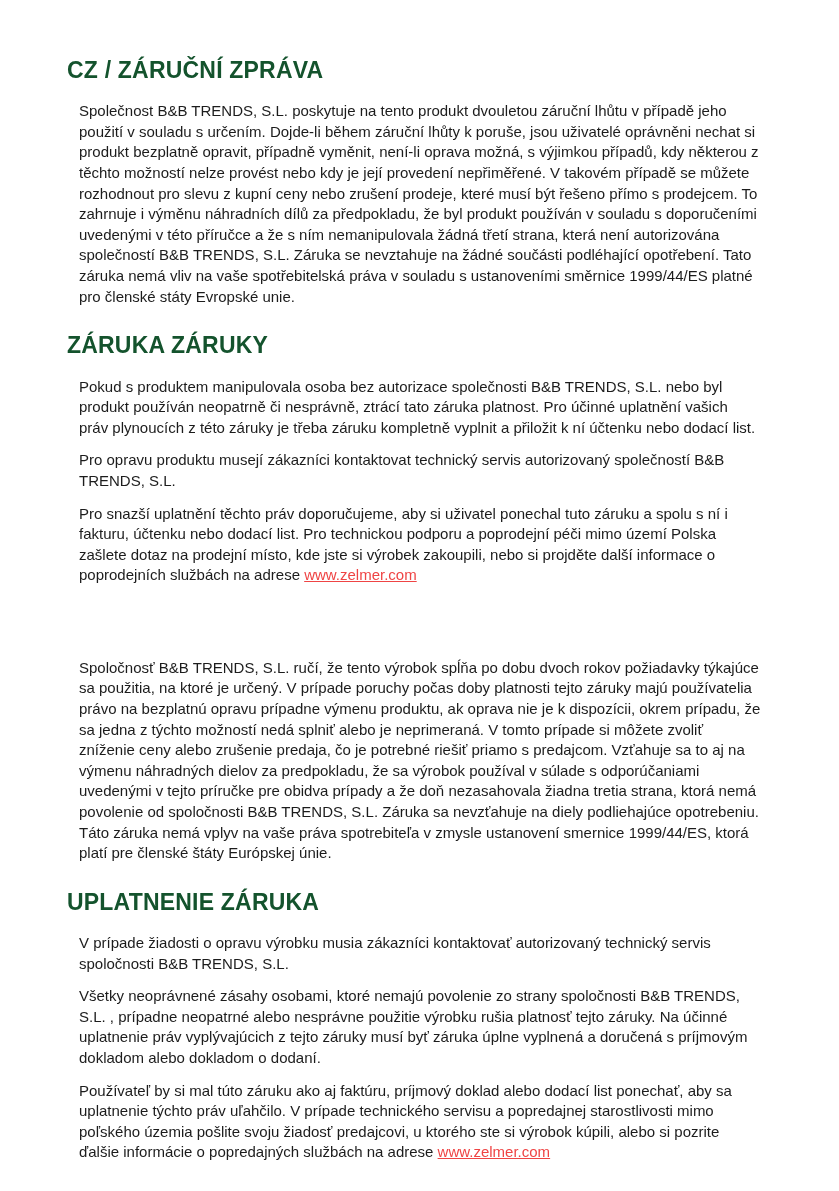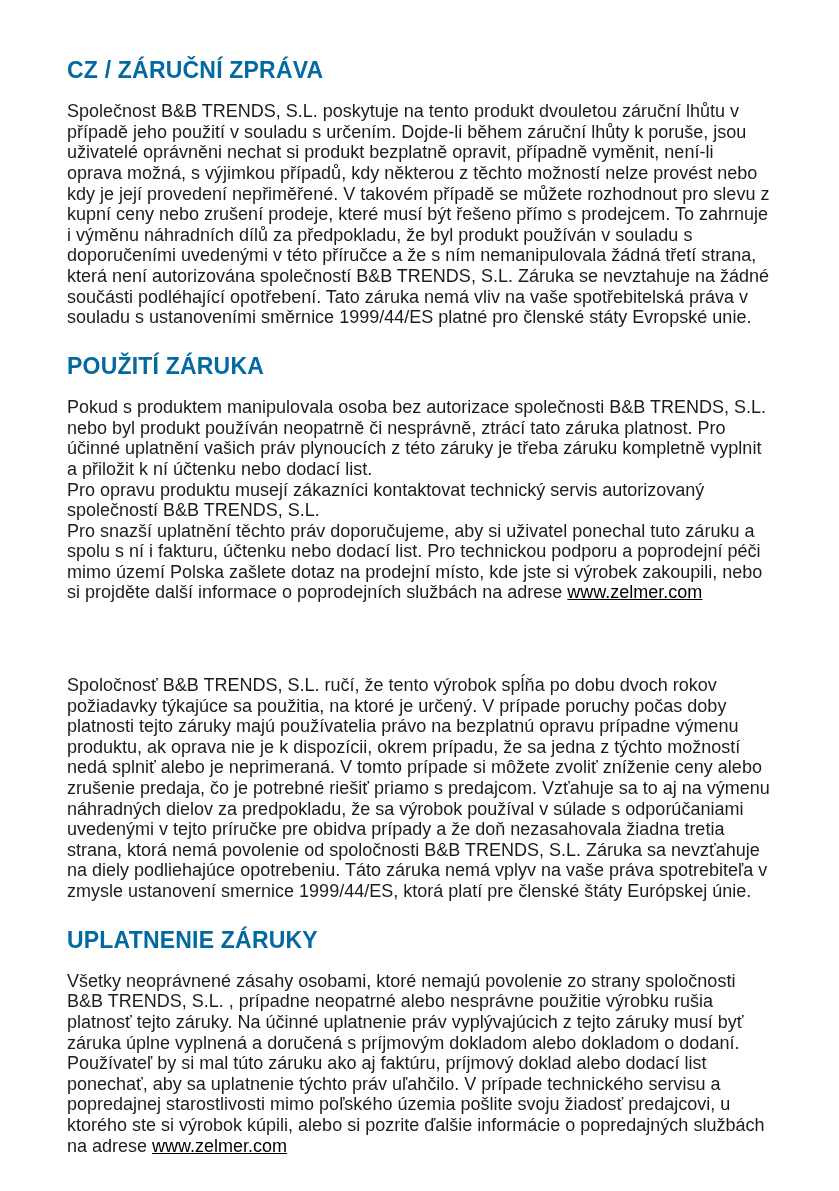--- a/index.html
+++ b/index.html
@@ -24,61 +24,62 @@
   .section {
     margin: 0 0 26px 0;
   }
   .section-gap {
     margin-top: 72px;
   }
   h1.doc-heading {
     font-size: 23px;
     font-weight: bold;
     letter-spacing: 0.2px;
-    color: #0369a1;
+    color: #14532d;
     margin: 0 0 18px 0;
     line-height: 1.1;
   }
   .doc-paragraph {
-    font-size: 18px;
+    font-size: 15px;
     line-height: 20.6px;
-    margin: 0;
+    margin: 12px;
     color: #1c1c1c;
     text-align: left;
     max-width: 707px;
   }
   .doc-paragraph + .doc-paragraph {
     margin-top: 0;
   }
   a.doc-link {
-    color: #000000;
+    color: #ef4444;
     text-decoration: underline;
     cursor: pointer;
   }
 </style>
 </head>
 <body>
 
 <div class="page">
 
   <div class="section">
     <h1 class="doc-heading">CZ / ZÁRUČNÍ ZPRÁVA</h1>
     <p class="doc-paragraph">Společnost B&amp;B TRENDS, S.L. poskytuje na tento produkt dvouletou záruční lhůtu v případě jeho použití v souladu s určením. Dojde-li během záruční lhůty k poruše, jsou uživatelé oprávněni nechat si produkt bezplatně opravit, případně vyměnit, není-li oprava možná, s výjimkou případů, kdy některou z těchto možností nelze provést nebo kdy je její provedení nepřiměřené. V takovém případě se můžete rozhodnout pro slevu z kupní ceny nebo zrušení prodeje, které musí být řešeno přímo s prodejcem. To zahrnuje i výměnu náhradních dílů za předpokladu, že byl produkt používán v souladu s doporučeními uvedenými v této příručce a že s ním nemanipulovala žádná třetí strana, která není autorizována společností B&amp;B TRENDS, S.L. Záruka se nevztahuje na žádné součásti podléhající opotřebení. Tato záruka nemá vliv na vaše spotřebitelská práva v souladu s ustanoveními směrnice 1999/44/ES platné pro členské státy Evropské unie.</p>
   </div>
 
   <div class="section">
-    <h1 class="doc-heading">POUŽITÍ ZÁRUKA</h1>
+    <h1 class="doc-heading">ZÁRUKA ZÁRUKY</h1>
     <p class="doc-paragraph">Pokud s produktem manipulovala osoba bez autorizace společnosti B&amp;B TRENDS, S.L. nebo byl produkt používán neopatrně či nesprávně, ztrácí tato záruka platnost. Pro účinné uplatnění vašich práv plynoucích z této záruky je třeba záruku kompletně vyplnit a přiložit k ní účtenku nebo dodací list.</p>
     <p class="doc-paragraph">Pro opravu produktu musejí zákazníci kontaktovat technický servis autorizovaný společností B&amp;B TRENDS, S.L.</p>
     <p class="doc-paragraph"><span>Pro snazší uplatnění těchto práv doporučujeme, aby si uživatel ponechal tuto záruku a spolu s ní i fakturu, účtenku nebo dodací list. Pro technickou podporu a poprodejní péči mimo území Polska zašlete dotaz na prodejní místo, kde jste si výrobek zakoupili, nebo si projděte další informace o poprodejních službách na adrese </span><a class="doc-link">www.zelmer.com</a></p>
   </div>
 
   <div class="section section-gap">
     <p class="doc-paragraph">Spoločnosť B&amp;B TRENDS, S.L. ručí, že tento výrobok spĺňa po dobu dvoch rokov požiadavky týkajúce sa použitia, na ktoré je určený. V prípade poruchy počas doby platnosti tejto záruky majú používatelia právo na bezplatnú opravu prípadne výmenu produktu, ak oprava nie je k dispozícii, okrem prípadu, že sa jedna z týchto možností nedá splniť alebo je neprimeraná. V tomto prípade si môžete zvoliť zníženie ceny alebo zrušenie predaja, čo je potrebné riešiť priamo s predajcom. Vzťahuje sa to aj na výmenu náhradných dielov za predpokladu, že sa výrobok používal v súlade s odporúčaniami uvedenými v tejto príručke pre obidva prípady a že doň nezasahovala žiadna tretia strana, ktorá nemá povolenie od spoločnosti B&amp;B TRENDS, S.L. Záruka sa nevzťahuje na diely podliehajúce opotrebeniu. Táto záruka nemá vplyv na vaše práva spotrebiteľa v zmysle ustanovení smernice 1999/44/ES, ktorá platí pre členské štáty Európskej únie.</p>
   </div>
 
   <div class="section">
-    <h1 class="doc-heading">UPLATNENIE ZÁRUKY</h1>
+    <h1 class="doc-heading">UPLATNENIE ZÁRUKA</h1>
+    <p class="doc-paragraph">V prípade žiadosti o opravu výrobku musia zákazníci kontaktovať autorizovaný technický servis spoločnosti B&amp;B TRENDS, S.L.</p>
     <p class="doc-paragraph">Všetky neoprávnené zásahy osobami, ktoré nemajú povolenie zo strany spoločnosti B&amp;B TRENDS, S.L. , prípadne neopatrné alebo nesprávne použitie výrobku rušia platnosť tejto záruky. Na účinné uplatnenie práv vyplývajúcich z tejto záruky musí byť záruka úplne vyplnená a doručená s príjmovým dokladom alebo dokladom o dodaní.</p>
     <p class="doc-paragraph"><span>Používateľ by si mal túto záruku ako aj faktúru, príjmový doklad alebo dodací list ponechať, aby sa uplatnenie týchto práv uľahčilo. V prípade technického servisu a popredajnej starostlivosti mimo poľského územia pošlite svoju žiadosť predajcovi, u ktorého ste si výrobok kúpili, alebo si pozrite ďalšie informácie o popredajných službách na adrese </span><a class="doc-link">www.zelmer.com</a></p>
   </div>
 
 </div>
 
 </body></html>

